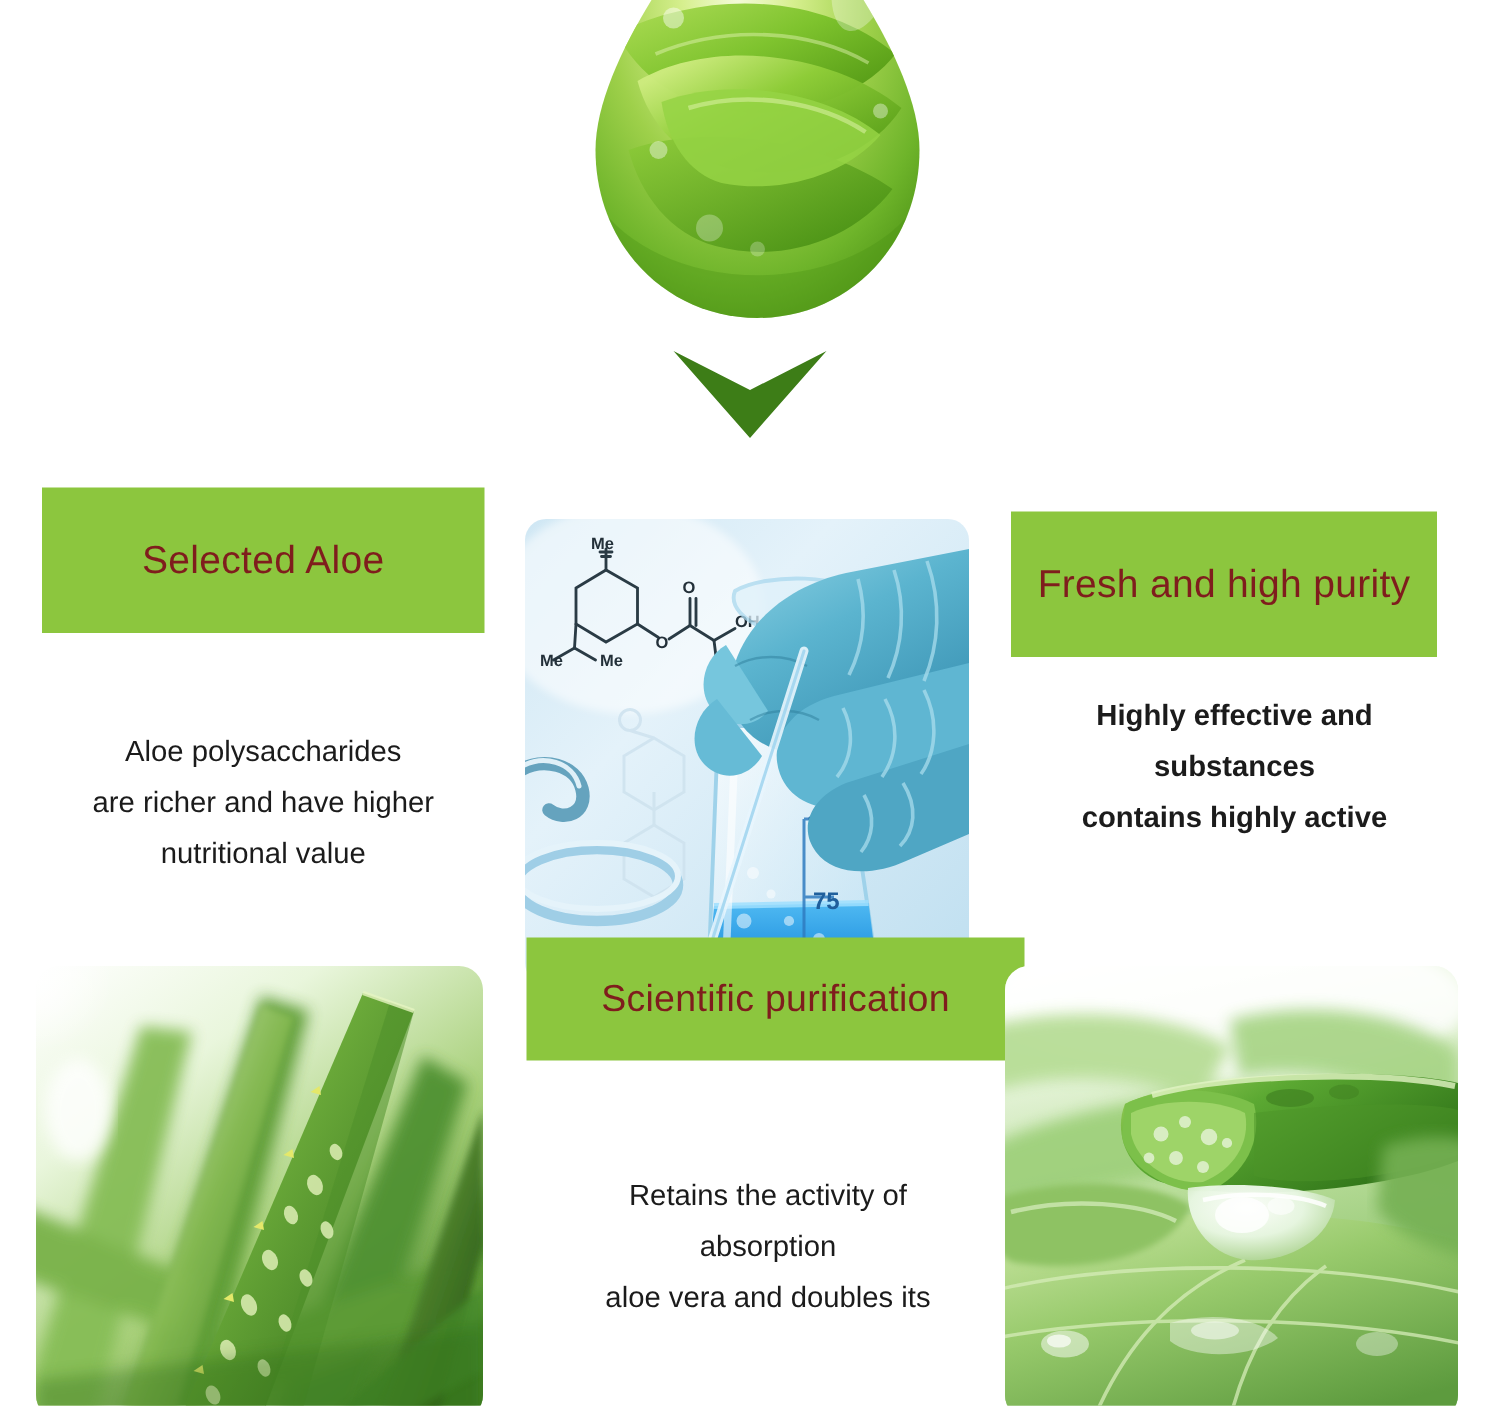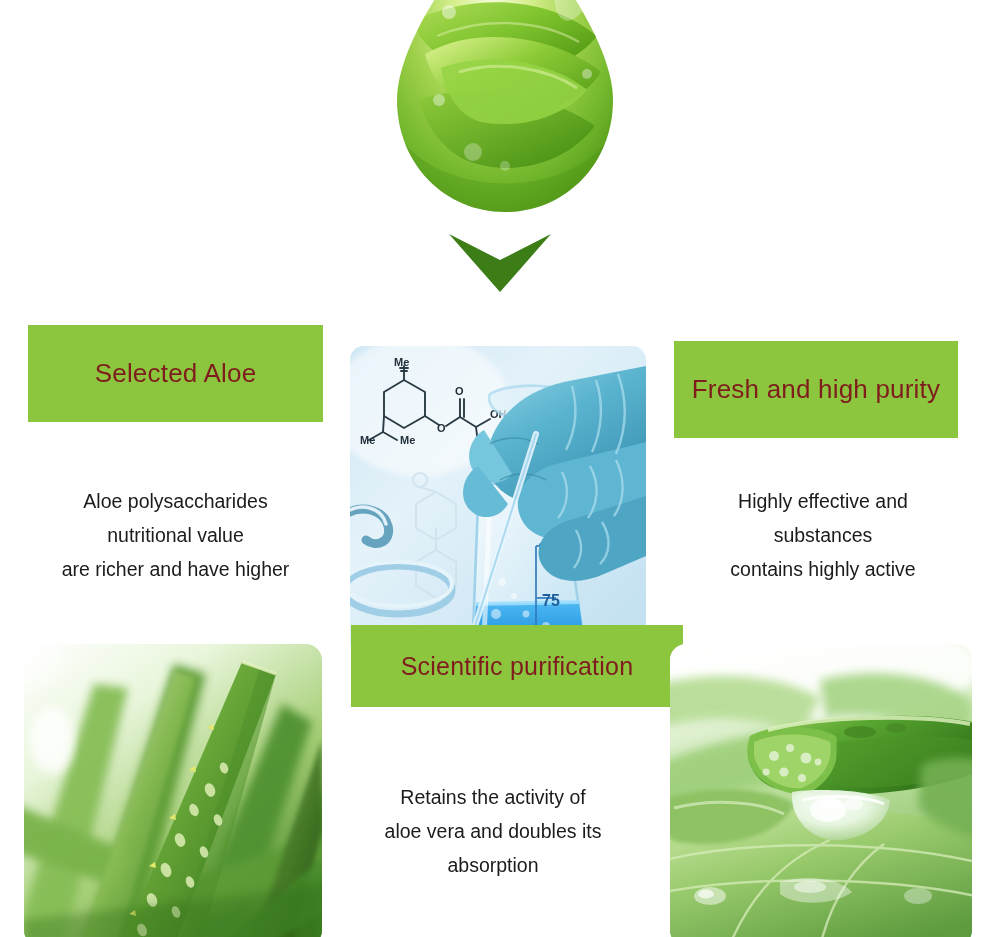--- a/index.html
+++ b/index.html
@@ -47,22 +47,22 @@
   
   .copy{
     position:absolute;
     text-align:center;
     color:#1b1b1b;
     font-size:19.5px;
     line-height:34px;
     margin-top:32px;
   }
   #copy-left{left:28px;top:452px;width:295px;}
-  #copy-right{left:674px;top:452px;width:298px;}
-  #copy-center{left:346px;top:748px;width:294px;}
+  #copy-right{left:674px;top:428px;width:298px;font-weight:bold;}
+  #copy-center{left:365px;top:748px;width:294px;}
 
   
   .photo{
     position:absolute;
     border-radius:16px;
     overflow:hidden;
     box-sizing:border-box;
     margin-top:28px;
   }
   #photo-lab{left:350px;top:318px;width:296px;height:310px;border-radius:14px;}
@@ -143,22 +143,22 @@
   <svg class="arrow" viewBox="0 0 106 62" xmlns="http://www.w3.org/2000/svg">
     <path d="M2 2 L53 28 L104 2 L53 60 Z" fill="#3d7d17"></path>
   </svg>
 
   <div class="banner" id="banner-left">
     <span>Selected Aloe</span>
   </div>
 
   <div class="copy" id="copy-left">
     <div>Aloe polysaccharides</div>
+    <div>are richer and have higher</div>
     <div>nutritional value</div>
-    <div>are richer and have higher</div>
   </div>
 
   <div class="photo" id="photo-aloe-field">
     <svg viewBox="0 0 298 302" preserveAspectRatio="none" xmlns="http://www.w3.org/2000/svg">
       <defs>
         <linearGradient id="fieldBg" x1="0%" y1="0%" x2="70%" y2="100%">
           <stop offset="0%" stop-color="#ffffff"></stop>
           <stop offset="30%" stop-color="#e9f6dc"></stop>
           <stop offset="65%" stop-color="#a8d07a"></stop>
           <stop offset="100%" stop-color="#4c8b2b"></stop>
@@ -375,22 +375,22 @@
       <path d="M120 296 L186 88" stroke="#9ad2ee" stroke-width="2" opacity=".8" stroke-linecap="round"></path>
     </svg>
   </div>
 
   <div class="banner" id="banner-center">
     <span>Scientific purification</span>
   </div>
 
   <div class="copy" id="copy-center">
     <div>Retains the activity of</div>
+    <div>absorption</div>
     <div>aloe vera and doubles its</div>
-    <div>absorption</div>
   </div>
 
   <div class="banner" id="banner-right">
     <span>Fresh and high purity</span>
   </div>
 
   <div class="copy" id="copy-right">
     <div>Highly effective and</div>
     <div>substances</div>
     <div>contains highly active</div>

